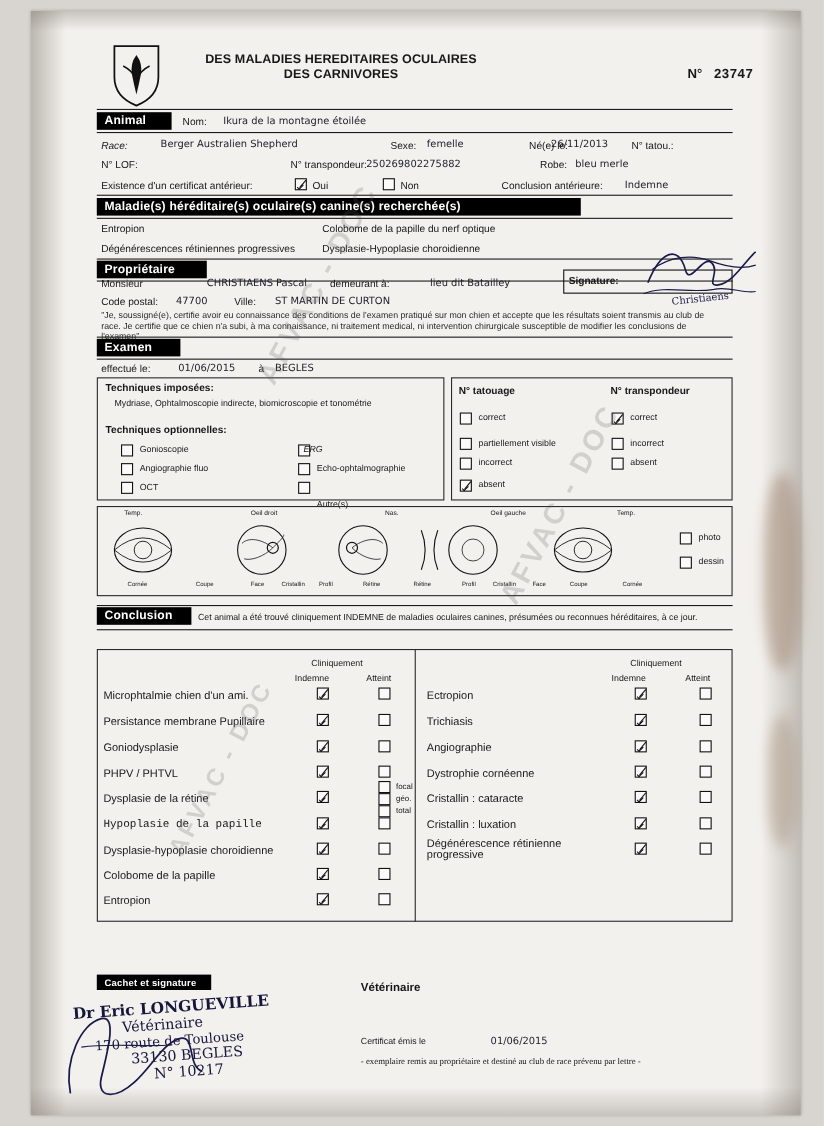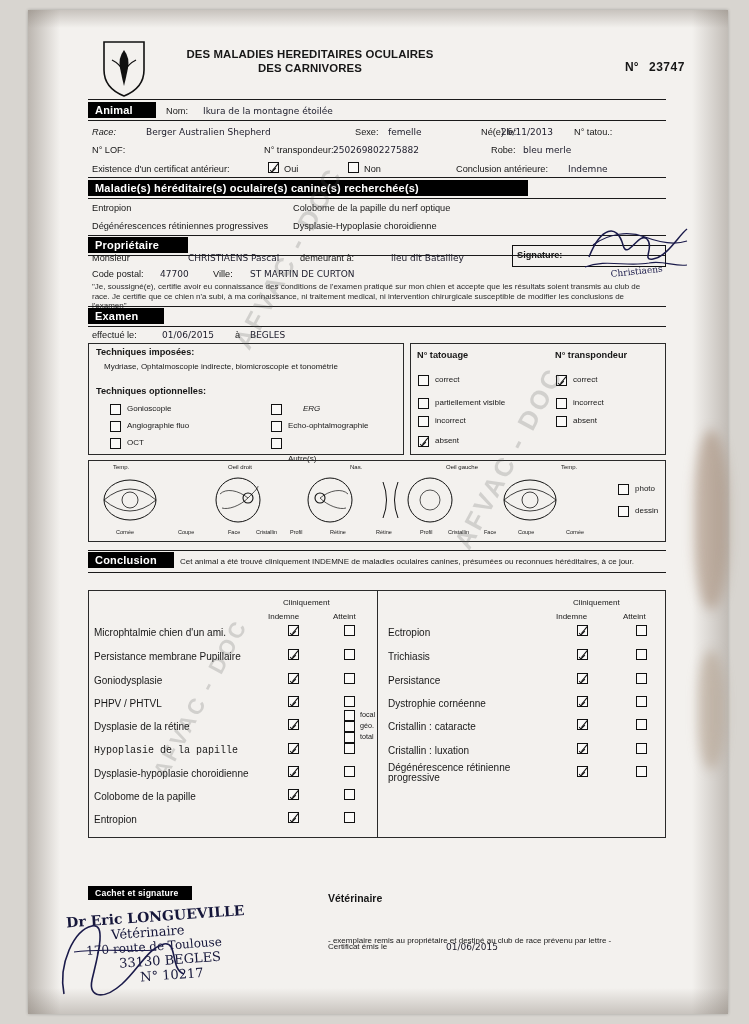--- a/index.html
+++ b/index.html
@@ -187,21 +187,21 @@
     <div class="abs t9 bold" style="left:68px; top:376px;">Techniques optionnelles:</div>
 
     <div class="cb" style="left:82px; top:394px;"></div>
     <div class="abs t8" style="left:99px; top:394px;">Gonioscopie</div>
     <div class="cb" style="left:82px; top:411px;"></div>
     <div class="abs t8" style="left:99px; top:411px;">Angiographie fluo</div>
     <div class="cb" style="left:82px; top:428px;"></div>
     <div class="abs t8" style="left:99px; top:428px;">OCT</div>
 
     <div class="cb" style="left:243px; top:394px;"></div>
-    <div class="abs t8" style="left:275px; top:394px;font-style:italic;">ERG</div>
+    <div class="abs t8" style="left:248px; top:394px;font-style:italic;">ERG</div>
     <div class="cb" style="left:243px; top:411px;"></div>
     <div class="abs t8" style="left:260px; top:411px;">Echo-ophtalmographie</div>
     <div class="cb" style="left:243px; top:428px;"></div>
     <div class="abs t8" style="left:260px; top:444px;">Autre(s)</div>
 
     <div class="framebox" id="tatbox"></div>
     <div class="abs t9 bold" style="left:389px; top:340px;">N° tatouage</div>
     <div class="abs t9 bold" style="left:527px; top:340px;">N° transpondeur</div>
 
     <div class="cb" style="left:390px; top:365px;"></div>
@@ -331,21 +331,21 @@
     <div class="cb" style="left:316px; top:802px;"></div>
 
     <div class="concrow" style="left:360px; top:617px;">Ectropion</div>
     <div class="cb checked" style="left:549px; top:615px;"></div>
     <div class="cb" style="left:608px; top:615px;"></div>
 
     <div class="concrow" style="left:360px; top:641px;">Trichiasis</div>
     <div class="cb checked" style="left:549px; top:639px;"></div>
     <div class="cb" style="left:608px; top:639px;"></div>
 
-    <div class="concrow" style="left:360px; top:665px;">Persistance</div>
+    <div class="concrow" style="left:360px; top:665px;">Angiographie</div>
     <div class="cb checked" style="left:549px; top:663px;"></div>
     <div class="cb" style="left:608px; top:663px;"></div>
 
     <div class="concrow" style="left:360px; top:688px;">Dystrophie cornéenne</div>
     <div class="cb checked" style="left:549px; top:686px;"></div>
     <div class="cb" style="left:608px; top:686px;"></div>
 
     <div class="concrow" style="left:360px; top:711px;">Cristallin : cataracte</div>
     <div class="cb checked" style="left:549px; top:709px;"></div>
     <div class="cb" style="left:608px; top:709px;"></div>
@@ -355,21 +355,21 @@
     <div class="cb" style="left:608px; top:733px;"></div>
 
     <div class="concrow" style="left:360px; top:753px; width:170px; line-height:10px;">Dégénérescence rétinienne progressive</div>
     <div class="cb checked" style="left:549px; top:756px;"></div>
     <div class="cb" style="left:608px; top:756px;"></div>
 
     <div class="abs blk-label" style="left:60px; top:876px; width:104px; font-size:8.6px;">Cachet et signature</div>
     <div class="abs t9 bold" style="left:300px; top:882px; font-size:10.5px;">Vétérinaire</div>
     <div class="abs t8" style="left:300px; top:932px;">Certificat émis le</div>
     <div class="abs t8 hand" style="left:418px; top:932px;">01/06/2015</div>
-    <div class="abs t8" style="left:300px; top:926px;">- exemplaire remis au propriétaire et destiné au club de race prévenu par lettre -</div>
+    <div class="abs t8" style="left:300px; top:950px;font-family:Liberation Serif, serif;">- exemplaire remis au propriétaire et destiné au club de race prévenu par lettre -</div>
 
     <div class="abs" style="left:40px; top:896px; width:240px; transform:rotate(-4deg);">
       <div class="sig" style="position:relative; font-size:14px; font-weight:bold;">Dr Eric LONGUEVILLE</div>
       <div class="sig" style="position:relative; font-size:13px; margin-left:44px;">Vétérinaire</div>
       <div class="sig" style="position:relative; font-size:12px; margin-left:18px;">170 route de Toulouse</div>
       <div class="sig" style="position:relative; font-size:13px; margin-left:50px;">33130 BEGLES</div>
       <div class="sig" style="position:relative; font-size:13px; margin-left:70px;">N° 10217</div>
     </div>
     <svg class="abs" style="left:24px; top:898px;" width="180" height="100">
       <path d="M12 86 C6 56, 22 22, 40 18 C56 14, 44 54, 40 72 C36 90, 52 92, 70 76 C86 62, 96 40, 112 36 C126 33, 118 62, 132 66" fill="none" stroke="#1a1a4a" stroke-width="1.6"></path>

